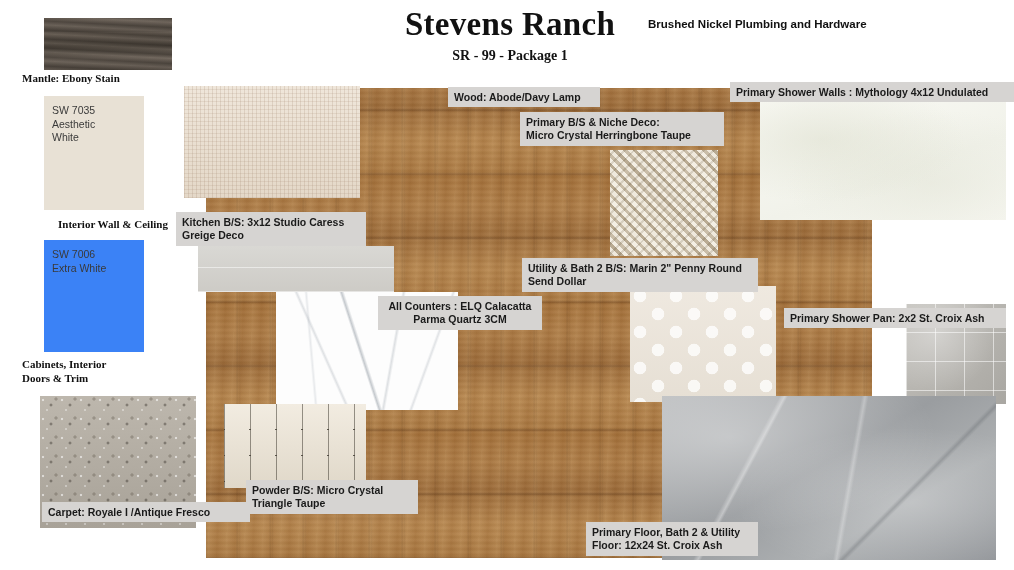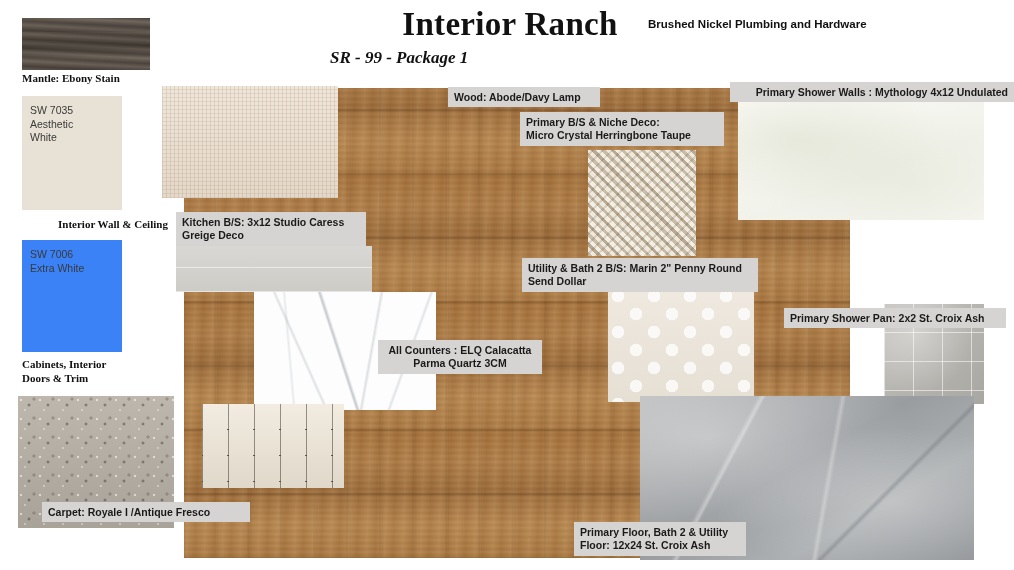--- a/index.html
+++ b/index.html
@@ -18,35 +18,34 @@
   .title{
     left:330px;top:6px;width:360px;
     text-align:center;
     font-size:33px;
     font-weight:700;
     letter-spacing:.3px;
     font-family:"Liberation Serif", serif;
   }
   .subtitle{
     left:330px;top:48px;width:360px;
-    text-align:left;
-    font-size:17px;
+    text-align:center;
+    font-size:14px;
     font-weight:700;
     font-family:"Liberation Serif", serif;
-    font-style:italic;
   }
   .hardware-note{
     left:648px;top:18px;width:260px;
     font-size:11.5px;
     font-weight:700;
     color:#111;
   }
 
   
-  .sw{box-shadow:0 0 0 0px rgba(0,0,0,.0);}
+  .sw{box-shadow:0 0 0 0px rgba(0,0,0,.0);margin-left:22px;}
 
   
   .lbl{
     background:#d6d4d2;
     color:#1a1a1a;
     font-size:10.5px;
     font-weight:700;
     line-height:12.5px;
     padding:4px 6px 5px 6px;
     box-sizing:border-box;
@@ -195,21 +194,21 @@
       radial-gradient(circle at 28px 28px, rgba(255,255,255,.85) 6px, rgba(0,0,0,0) 6.6px);
     background-size:36px 36px;
     opacity:.9;
   }
 </style>
 </head>
 <body>
 
 <div class="board">
 
-  <div class="abs title">Interior Ranch</div>
+  <div class="abs title">Stevens Ranch</div>
   <div class="abs subtitle">SR - 99 - Package 1</div>
   <div class="abs hardware-note">Brushed Nickel Plumbing and Hardware</div>
 
   <div class="abs sw wood" style="left:184px;top:88px;width:666px;height:470px;"></div>
 
   <div class="abs sw ebony" style="left:22px;top:18px;width:128px;height:52px;"></div>
   <div class="abs lbl-plain" style="left:22px;top:72px;width:180px;">Mantle: Ebony Stain</div>
 
   <div class="abs sw paintchip" style="left:22px;top:96px;width:100px;height:114px;background:#e8e1d5;">
     <div>SW 7035</div>
@@ -226,50 +225,54 @@
   <div class="abs lbl-plain" style="left:22px;top:372px;width:200px;">Doors &amp; Trim</div>
 
   <div class="abs sw carpet" style="left:18px;top:396px;width:156px;height:132px;"></div>
   <div class="abs lbl" style="left:42px;top:502px;width:208px;height:20px;">Carpet: Royale I /Antique Fresco</div>
 
   <div class="abs sw linen" style="left:162px;top:86px;width:176px;height:112px;"></div>
 
   <div class="abs lbl" style="left:448px;top:80px;width:152px;height:20px;margin-top:7px;">Wood: Abode/Davy Lamp</div>
 
   <div class="abs sw mythology" style="left:738px;top:96px;width:246px;height:124px;"></div>
-  <div class="abs lbl" style="left:730px;top:82px;width:284px;height:20px;text-align:right;">Primary Shower Walls : Mythology 4x12 Undulated</div>
+  <div class="abs lbl" style="left:730px;top:82px;width:284px;height:20px;">Primary Shower Walls : Mythology 4x12 Undulated</div>
 
   <div class="abs sw herringbone" style="left:588px;top:150px;width:108px;height:106px;"></div>
   <div class="abs lbl" style="left:520px;top:112px;width:204px;height:34px;">
     <div>Primary B/S &amp; Niche Deco:</div>
     <div>Micro Crystal Herringbone Taupe</div>
   </div>
 
   <div class="abs sw kitchen-bs" style="left:176px;top:246px;width:196px;height:46px;"></div>
   <div class="abs lbl" style="left:176px;top:212px;width:190px;height:34px;">
     <div>Kitchen B/S: 3x12 Studio Caress</div>
     <div>Greige Deco</div>
   </div>
 
   <div class="abs sw senddollar" style="left:608px;top:286px;width:146px;height:116px;"></div>
   <div class="abs lbl" style="left:522px;top:258px;width:236px;height:34px;">
     <div>Utility &amp; Bath 2 B/S: Marin 2" Penny Round</div>
     <div>Send Dollar</div>
   </div>
 
   <div class="abs sw quartz" style="left:254px;top:292px;width:182px;height:118px;"></div>
-  <div class="abs lbl" style="left:378px;top:296px;width:164px;height:34px;margin-top:44px;">
+  <div class="abs lbl" style="left:378px;top:296px;width:164px;height:34px;">
     <div style="text-align:center;">All Counters : ELQ Calacatta</div>
     <div style="text-align:center;">Parma Quartz 3CM</div>
   </div>
 
   <div class="abs sw stcroix-pan" style="left:884px;top:304px;width:100px;height:100px;"></div>
   <div class="abs lbl" style="left:784px;top:288px;width:222px;height:20px;margin-top:20px;">Primary Shower Pan: 2x2  St. Croix Ash</div>
 
   <div class="abs sw triangle" style="left:202px;top:404px;width:142px;height:84px;"></div>
+  <div class="abs lbl" style="left:246px;top:480px;width:172px;height:34px;">
+    <div>Powder B/S: Micro Crystal</div>
+    <div>Triangle Taupe</div>
+  </div>
 
   <div class="abs sw stcroix-floor" style="left:640px;top:396px;width:334px;height:164px;"></div>
-  <div class="abs lbl" style="left:574px;top:522px;width:172px;height:34px;">
+  <div class="abs lbl" style="left:586px;top:522px;width:172px;height:34px;">
     <div>Primary Floor, Bath 2 &amp; Utility</div>
     <div>Floor: 12x24 St. Croix Ash</div>
   </div>
 
 </div>
 
 </body></html>

